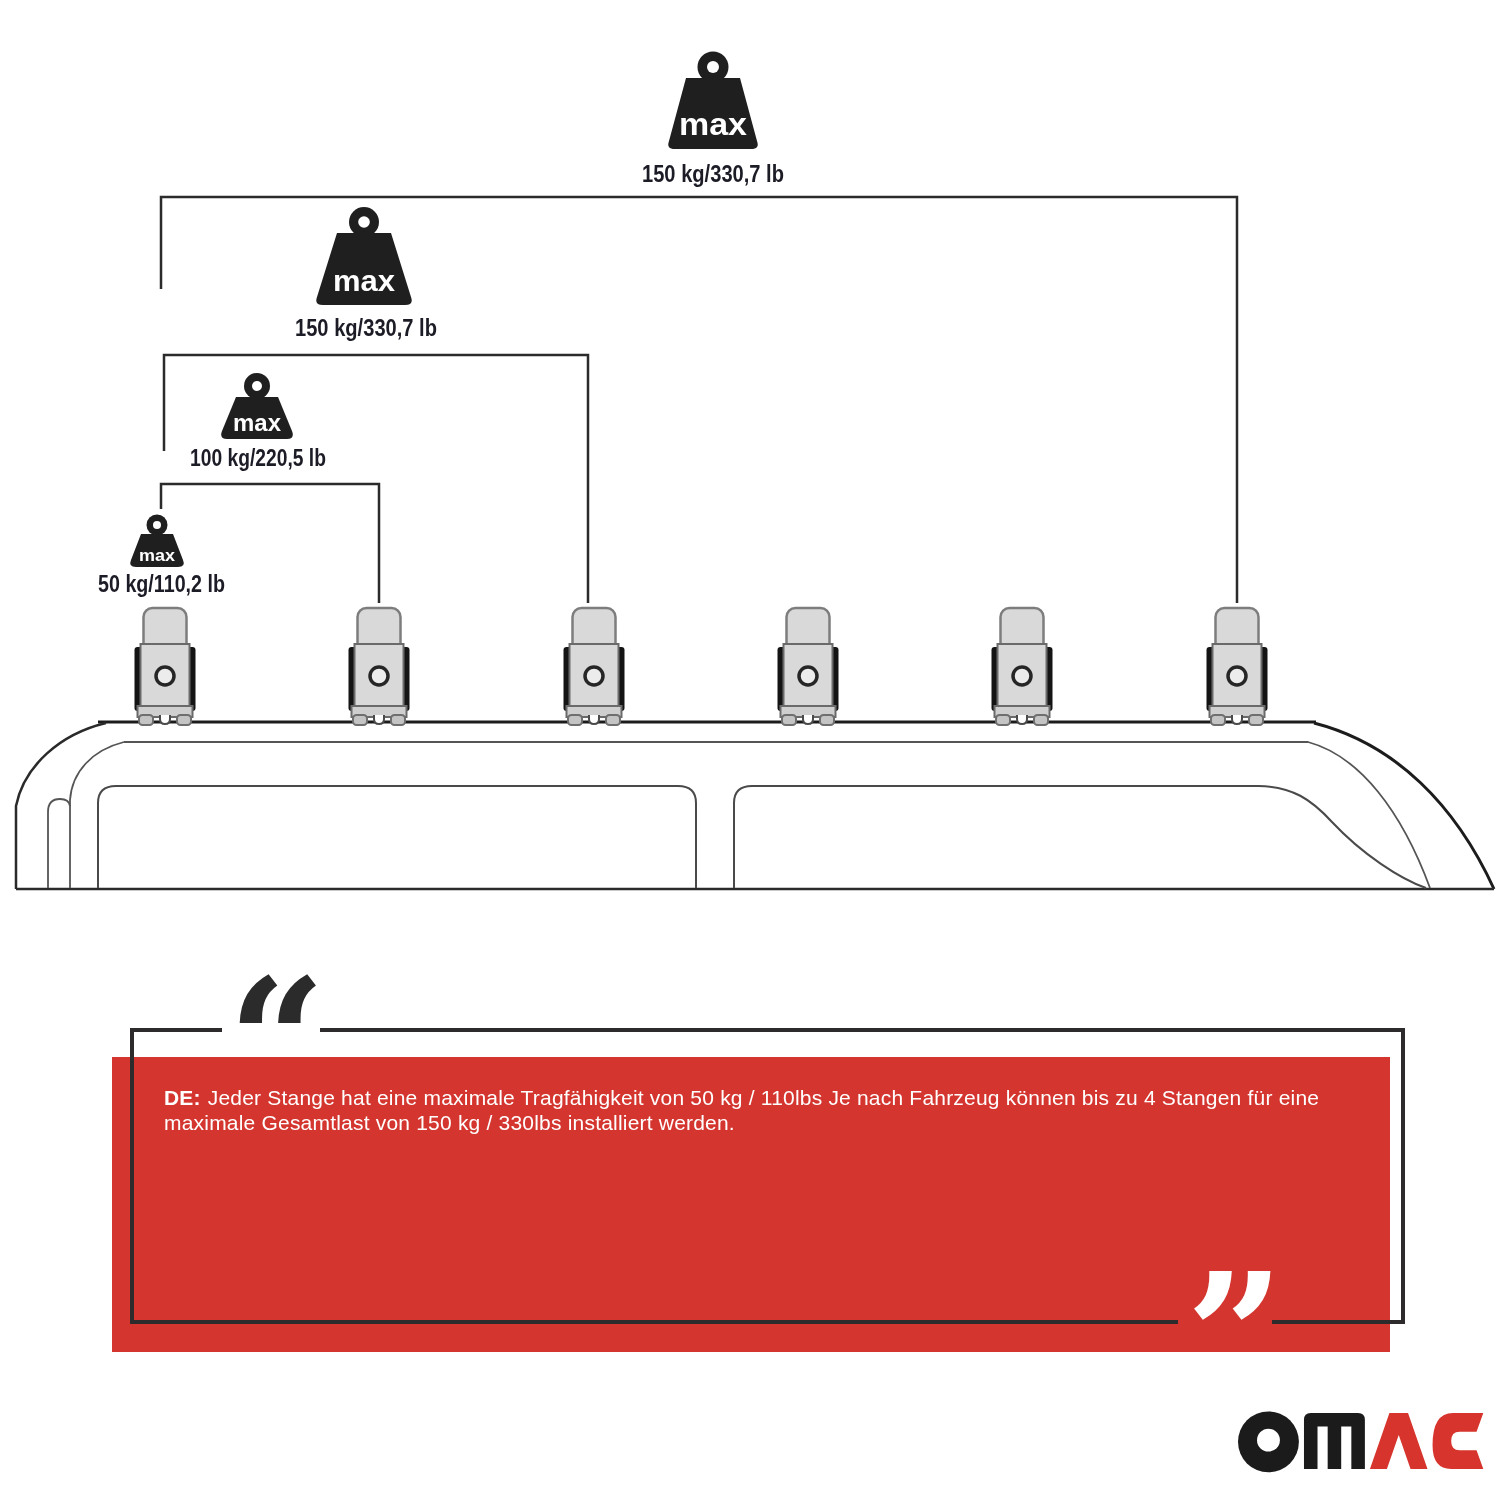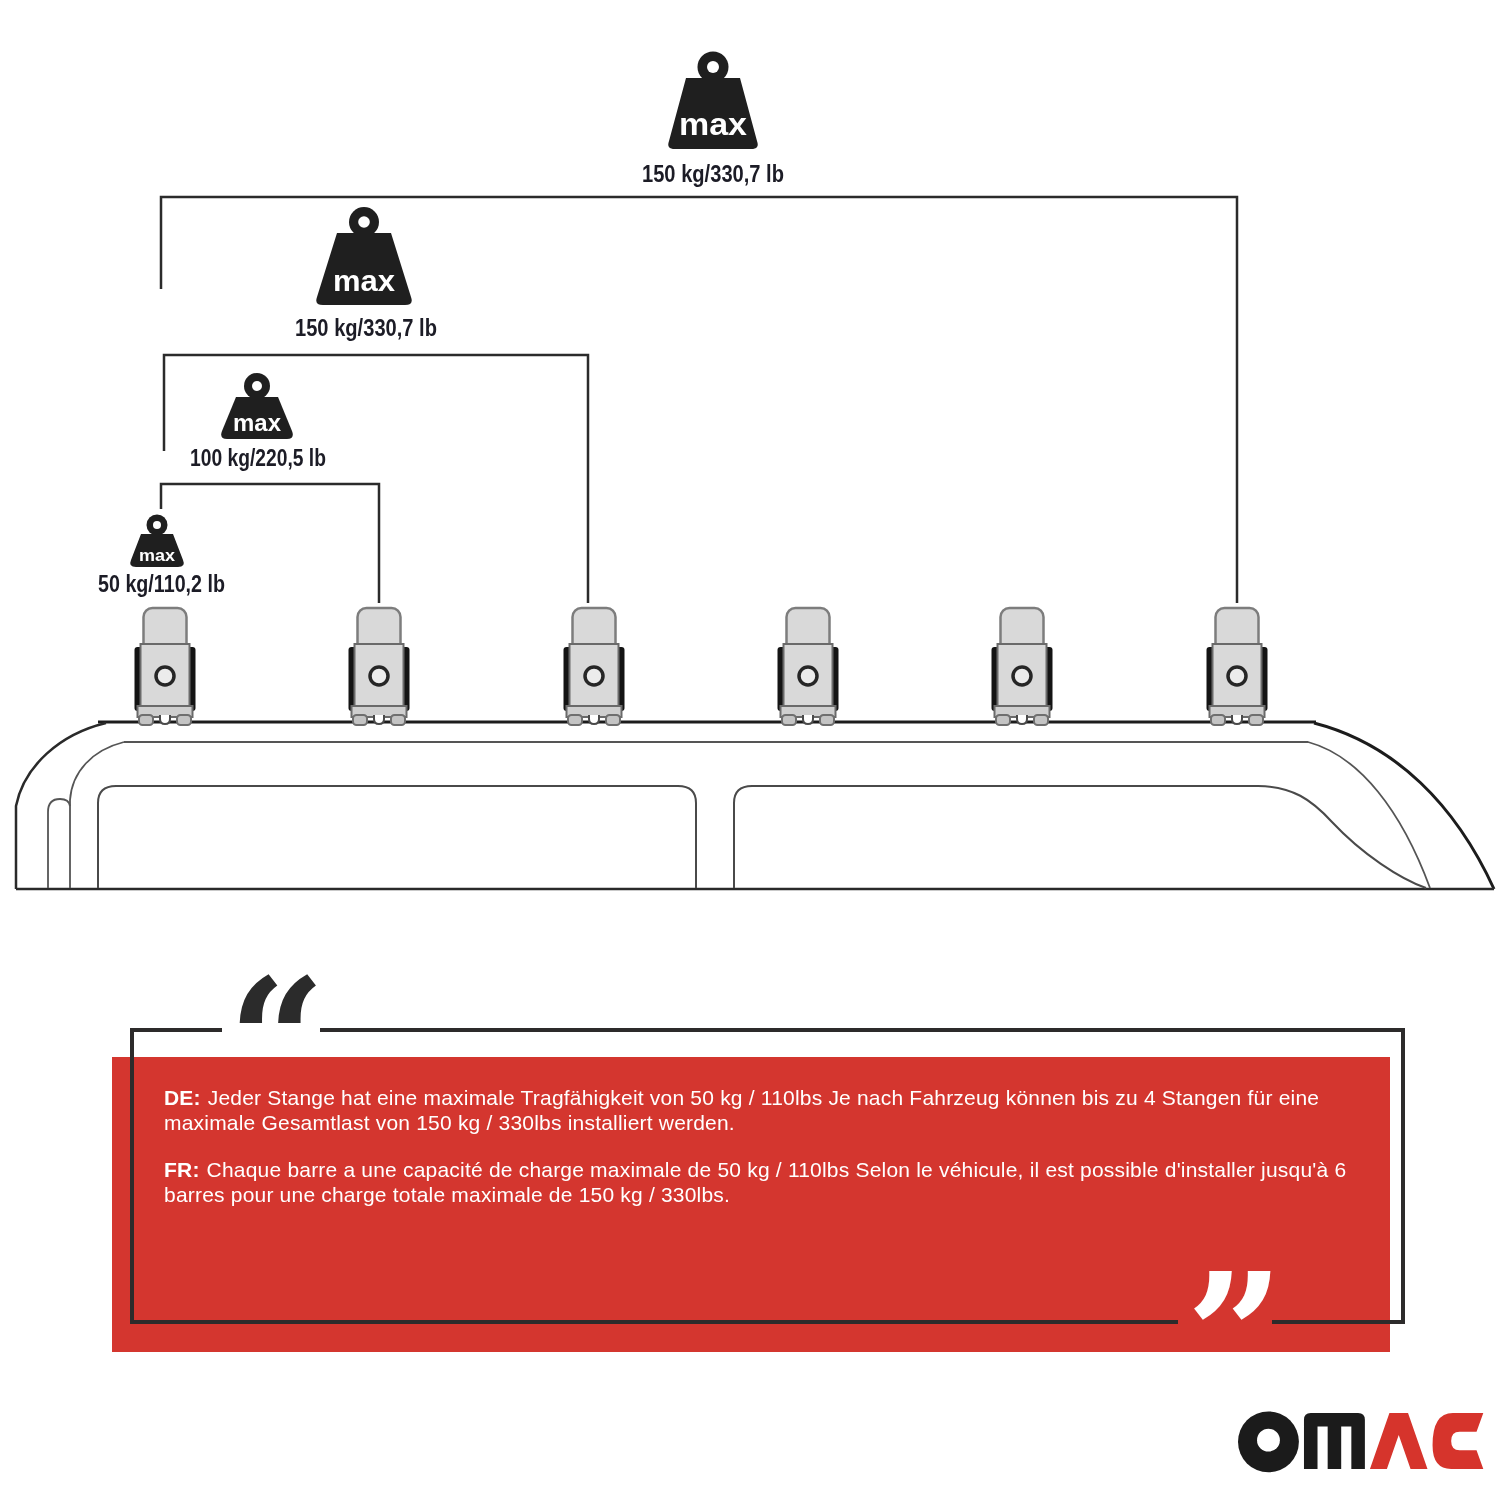--- a/index.html
+++ b/index.html
@@ -102,21 +102,20 @@
     <use href="#mount" x="379" y="608"></use>
     <use href="#mount" x="594" y="608"></use>
     <use href="#mount" x="808" y="608"></use>
     <use href="#mount" x="1022" y="608"></use>
     <use href="#mount" x="1237" y="608"></use>
   </g>
 </svg>
 
 <div id="redbox">
   <p><b>DE:</b><span>Jeder Stange hat eine maximale Tragfähigkeit von 50 kg / 110lbs Je nach Fahrzeug können bis zu 4 Stangen für eine maximale Gesamtlast von 150 kg / 330lbs installiert werden.</span></p>
-  <p><b>FR:</b><span>Chaque barre a une capacité de charge maximale de 50 kg / 110lbs Selon le véhicule, il est possible d'installer jusqu'à 6 barres pour une charge totale maximale de 150 kg / 330lbs.</span></p>
 </div>
 
 <div class="bline" id="bl-top-l"></div>
 <div class="bline" id="bl-top-r"></div>
 <div class="bline" id="bl-right"></div>
 <div class="bline" id="bl-bot-l"></div>
 <div class="bline" id="bl-bot-r"></div>
 <div class="bline" id="bl-left"></div>
 
 <div class="quote" id="quote-open">“</div>

